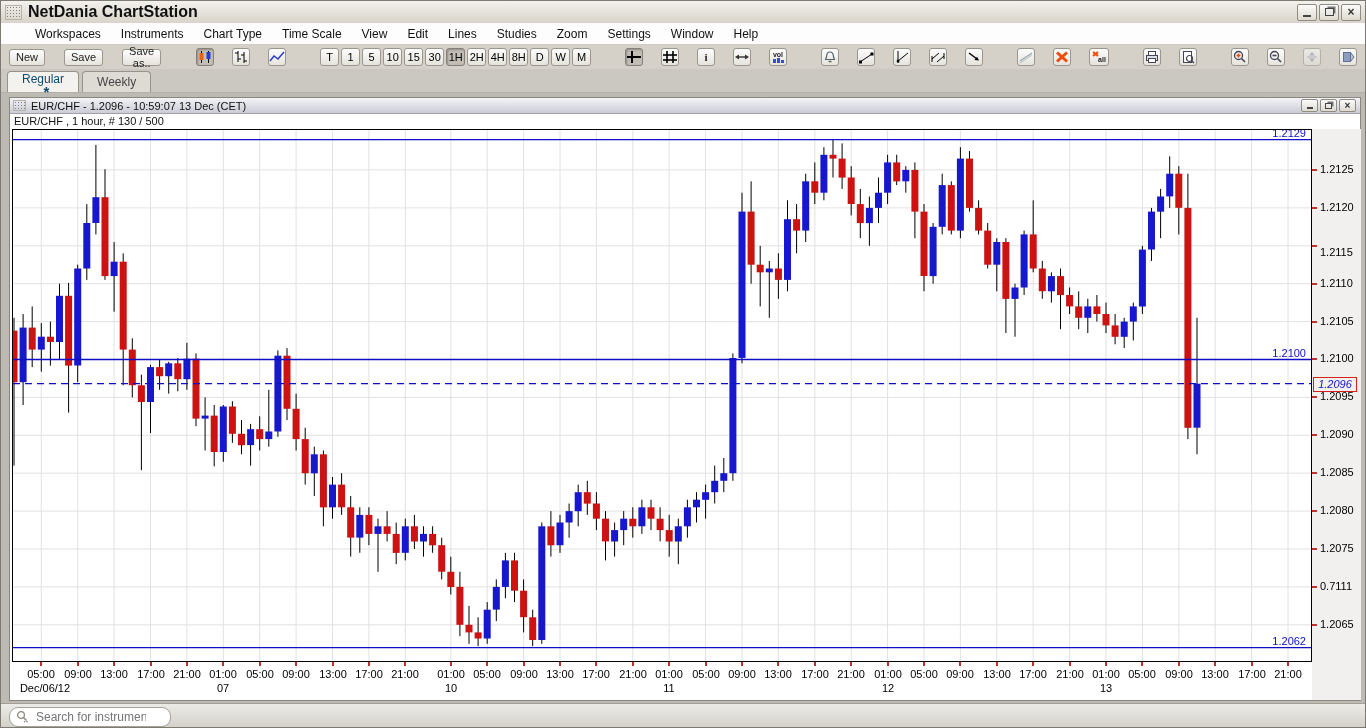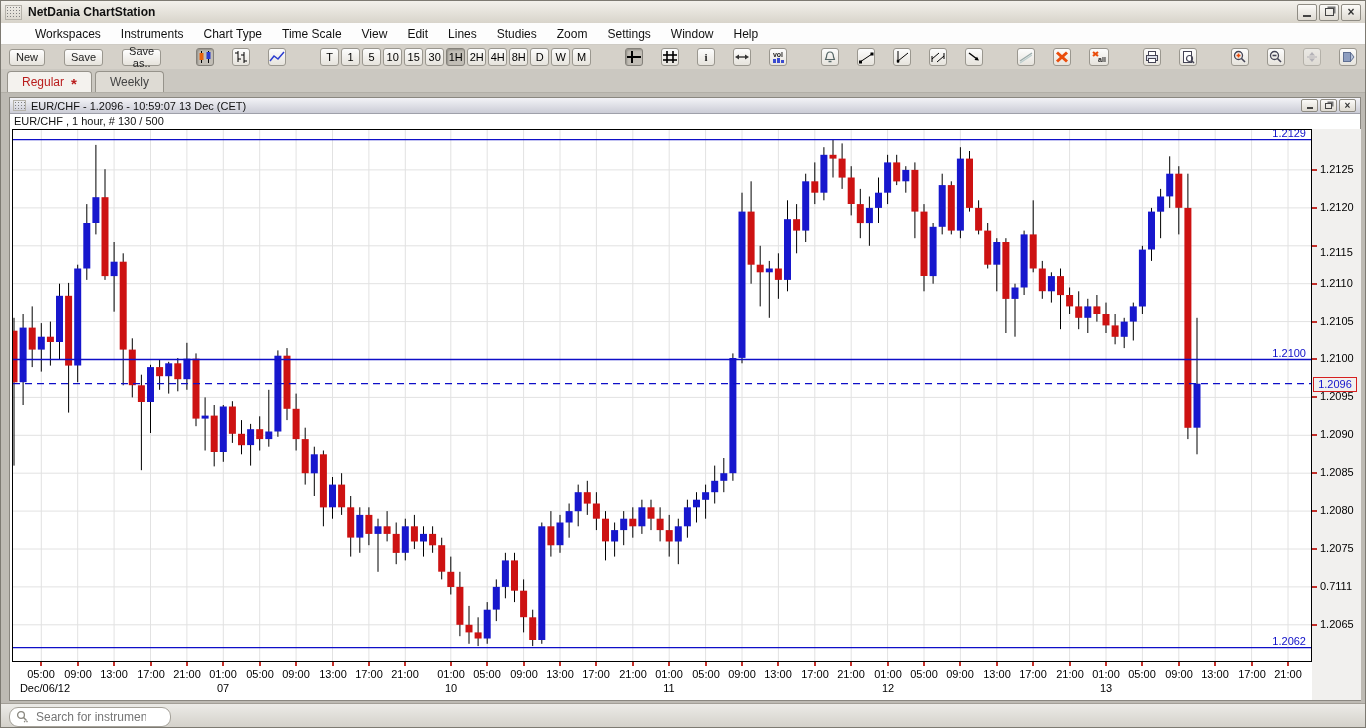--- a/index.html
+++ b/index.html
@@ -1,20 +1,20 @@
 <!DOCTYPE html>
 <html><head>
 <meta charset="utf-8">
 <style>
   html,body{margin:0;padding:0;background:#9a988f;}
   #app{position:relative;width:1366px;height:728px;background:#d5d1c9;font-family:"Liberation Sans",sans-serif;overflow:hidden;border:1px solid #7d7a72;box-sizing:border-box;}
   
   #titlebar{position:absolute;left:0;top:0;width:100%;height:22px;background:linear-gradient(#f3f1ec,#d8d4cb);border-bottom:1px solid #a9a59c;display:flex;align-items:center;}
   .appicon{width:15px;height:13px;margin:0 6px 0 4px;background-image:radial-gradient(#7f7f7f 34%,transparent 36%);background-size:3px 3px;border:1px solid #b5b2aa;}
-  #titlebar .title{font-size:12px;font-weight:bold;color:#111;}
+  #titlebar .title{font-size:16px;font-weight:bold;color:#111;}
   .winbtns{margin-left:auto;display:flex;gap:2px;padding-right:4px;}
   .wbtn{width:18px;height:15px;border:1px solid #8f8c84;border-radius:2px;background:linear-gradient(#fcfbf9,#dedad2);display:flex;align-items:center;justify-content:center;font-size:10px;color:#333;position:relative;}
   .wbtn .min{display:block;width:8px;height:2px;background:#444;margin-top:7px;}
   .wbtn .rest{display:block;width:7px;height:6px;border:1px solid #444;box-shadow:2px -2px 0 -0.5px #777;}
   .wbtn .cls{font-size:12px;font-weight:bold;line-height:10px;color:#333;}
   
   #menubar{position:absolute;left:0;top:22px;width:100%;height:22px;background:#fdfdfd;border-bottom:1px solid #cfccc5;display:flex;align-items:center;padding-left:28px;box-sizing:border-box;}
   .mitem{font-size:12px;color:#111;padding:2px 14px 2px 6px;cursor:default;}
   
   #toolbar{position:absolute;left:0;top:44px;width:100%;height:24px;background:#d5d1c9;display:flex;align-items:center;padding-left:8px;box-sizing:border-box;gap:16px;}
@@ -22,38 +22,38 @@
   .txt{width:48px;}
   .ibtn{width:22px;height:18px;border:1px solid #9a978f;border-radius:3px;background:linear-gradient(#fdfdfd,#e6e3dc);display:flex;align-items:center;justify-content:center;margin-right:2px;padding:0;}
   .sq{width:19px;padding:0 2px;}
   .pressed{background:#c2beb6;box-shadow:inset 1px 1px 2px #8f8c85;border-color:#84817a;}
   .gap{width:10px;}
   .dis{opacity:.55;}
   #pinbtn{margin-left:auto;margin-right:18px;}
   
   #tabrow{position:absolute;left:0;top:68px;width:100%;height:24px;background:#cbc8c1;border-bottom:1px solid #b2afa7;display:flex;align-items:flex-end;padding-left:6px;box-sizing:border-box;}
   .tab{height:20px;border:1px solid #96938b;border-bottom:none;border-radius:4px 4px 0 0;padding:0 14px;display:flex;align-items:center;font-size:12px;background:#dedbd4;color:#444;margin-right:3px;}
-  .tab.active{background:#f4f2ee;color:#b91c1c;}
+  .tab.active{background:#f4f2ee;color:#0c4a6e;flex-direction:column;}
   .tab .mod{font-size:15px;font-weight:bold;margin-left:7px;line-height:8px;position:relative;top:2px;}
   
   #mdi{position:absolute;left:0;top:92px;width:100%;height:610px;background:#bdbab3;}
   #chartwin{position:absolute;left:8px;top:4px;width:1352px;height:604px;background:#ffffff;border:1px solid #8a8press78;border:1px solid #8a8780;box-sizing:border-box;}
   #charttitle{position:absolute;left:0;top:0;width:100%;height:15px;background:linear-gradient(#f3f3f7,#cbccd6);border-bottom:1px solid #9fa0aa;display:flex;align-items:center;font-size:11px;color:#111;}
   #charttitle .appicon{width:11px;height:9px;margin:0 5px 0 3px;}
   #charttitle .winbtns .wbtn{width:15px;height:11px;}
   #charttitle .winbtns .wbtn .min{width:6px;margin-top:5px;}
   #charttitle .winbtns .wbtn .rest{width:5px;height:4px;}
   #charttitle .winbtns .wbtn .cls{font-size:10px;line-height:8px;}
   #chartinfo{position:absolute;left:4px;top:17px;font-size:11px;color:#111;}
   #plot{position:absolute;left:2px;top:31px;}
   #plot text{font-family:"Liberation Sans",sans-serif;}
   #yaxis{position:absolute;left:1302px;top:31px;width:49px;height:571px;background:#f1f0ee;}
   .ydash{position:absolute;left:0;width:5px;height:2px;background:#c3312b;}
   .ylab{position:absolute;left:8px;font-size:11px;color:#000;}
-  .pricebox{position:absolute;left:1px;width:42px;height:13px;border:1px solid #d61f1f;background:#f1f0ee;color:#1414cc;font-size:11px;text-align:center;line-height:13px;}
+  .pricebox{position:absolute;left:1px;width:42px;height:13px;border:1px solid #d61f1f;background:#f1f0ee;color:#1414cc;font-size:11px;text-align:center;line-height:13px;font-style:italic;}
   #xaxis{position:absolute;left:2px;top:564px;width:1300px;height:38px;background:#fff;}
   .xdash{position:absolute;top:0;width:2px;height:4px;background:#c3312b;}
   .xlab{position:absolute;top:6px;width:44px;margin-left:-22px;text-align:center;font-size:11px;color:#000;}
   .xdate{position:absolute;top:20px;width:70px;margin-left:-35px;text-align:center;font-size:11px;color:#000;}
   
   #statusbar{position:absolute;left:0;top:702px;width:100%;height:26px;background:linear-gradient(#ecebe7,#d2cfc8);border-top:1px solid #a39f97;display:flex;align-items:center;box-sizing:border-box;padding:0 8px;}
   #searchbox{display:flex;align-items:center;width:148px;height:18px;border:1px solid #a5a29a;border-radius:9px;background:#fff;padding:0 6px;gap:5px;}
   #searchbox input{border:none;outline:none;font-size:12px;color:#555;width:110px;background:transparent;font-family:"Liberation Sans",sans-serif;}
   #statusright{margin-left:auto;display:flex;align-items:center;gap:6px;font-size:12px;color:#111;}
   #ndlogo{width:13px;height:13px;background:#5b7a9d;border:1px solid #47617e;}

